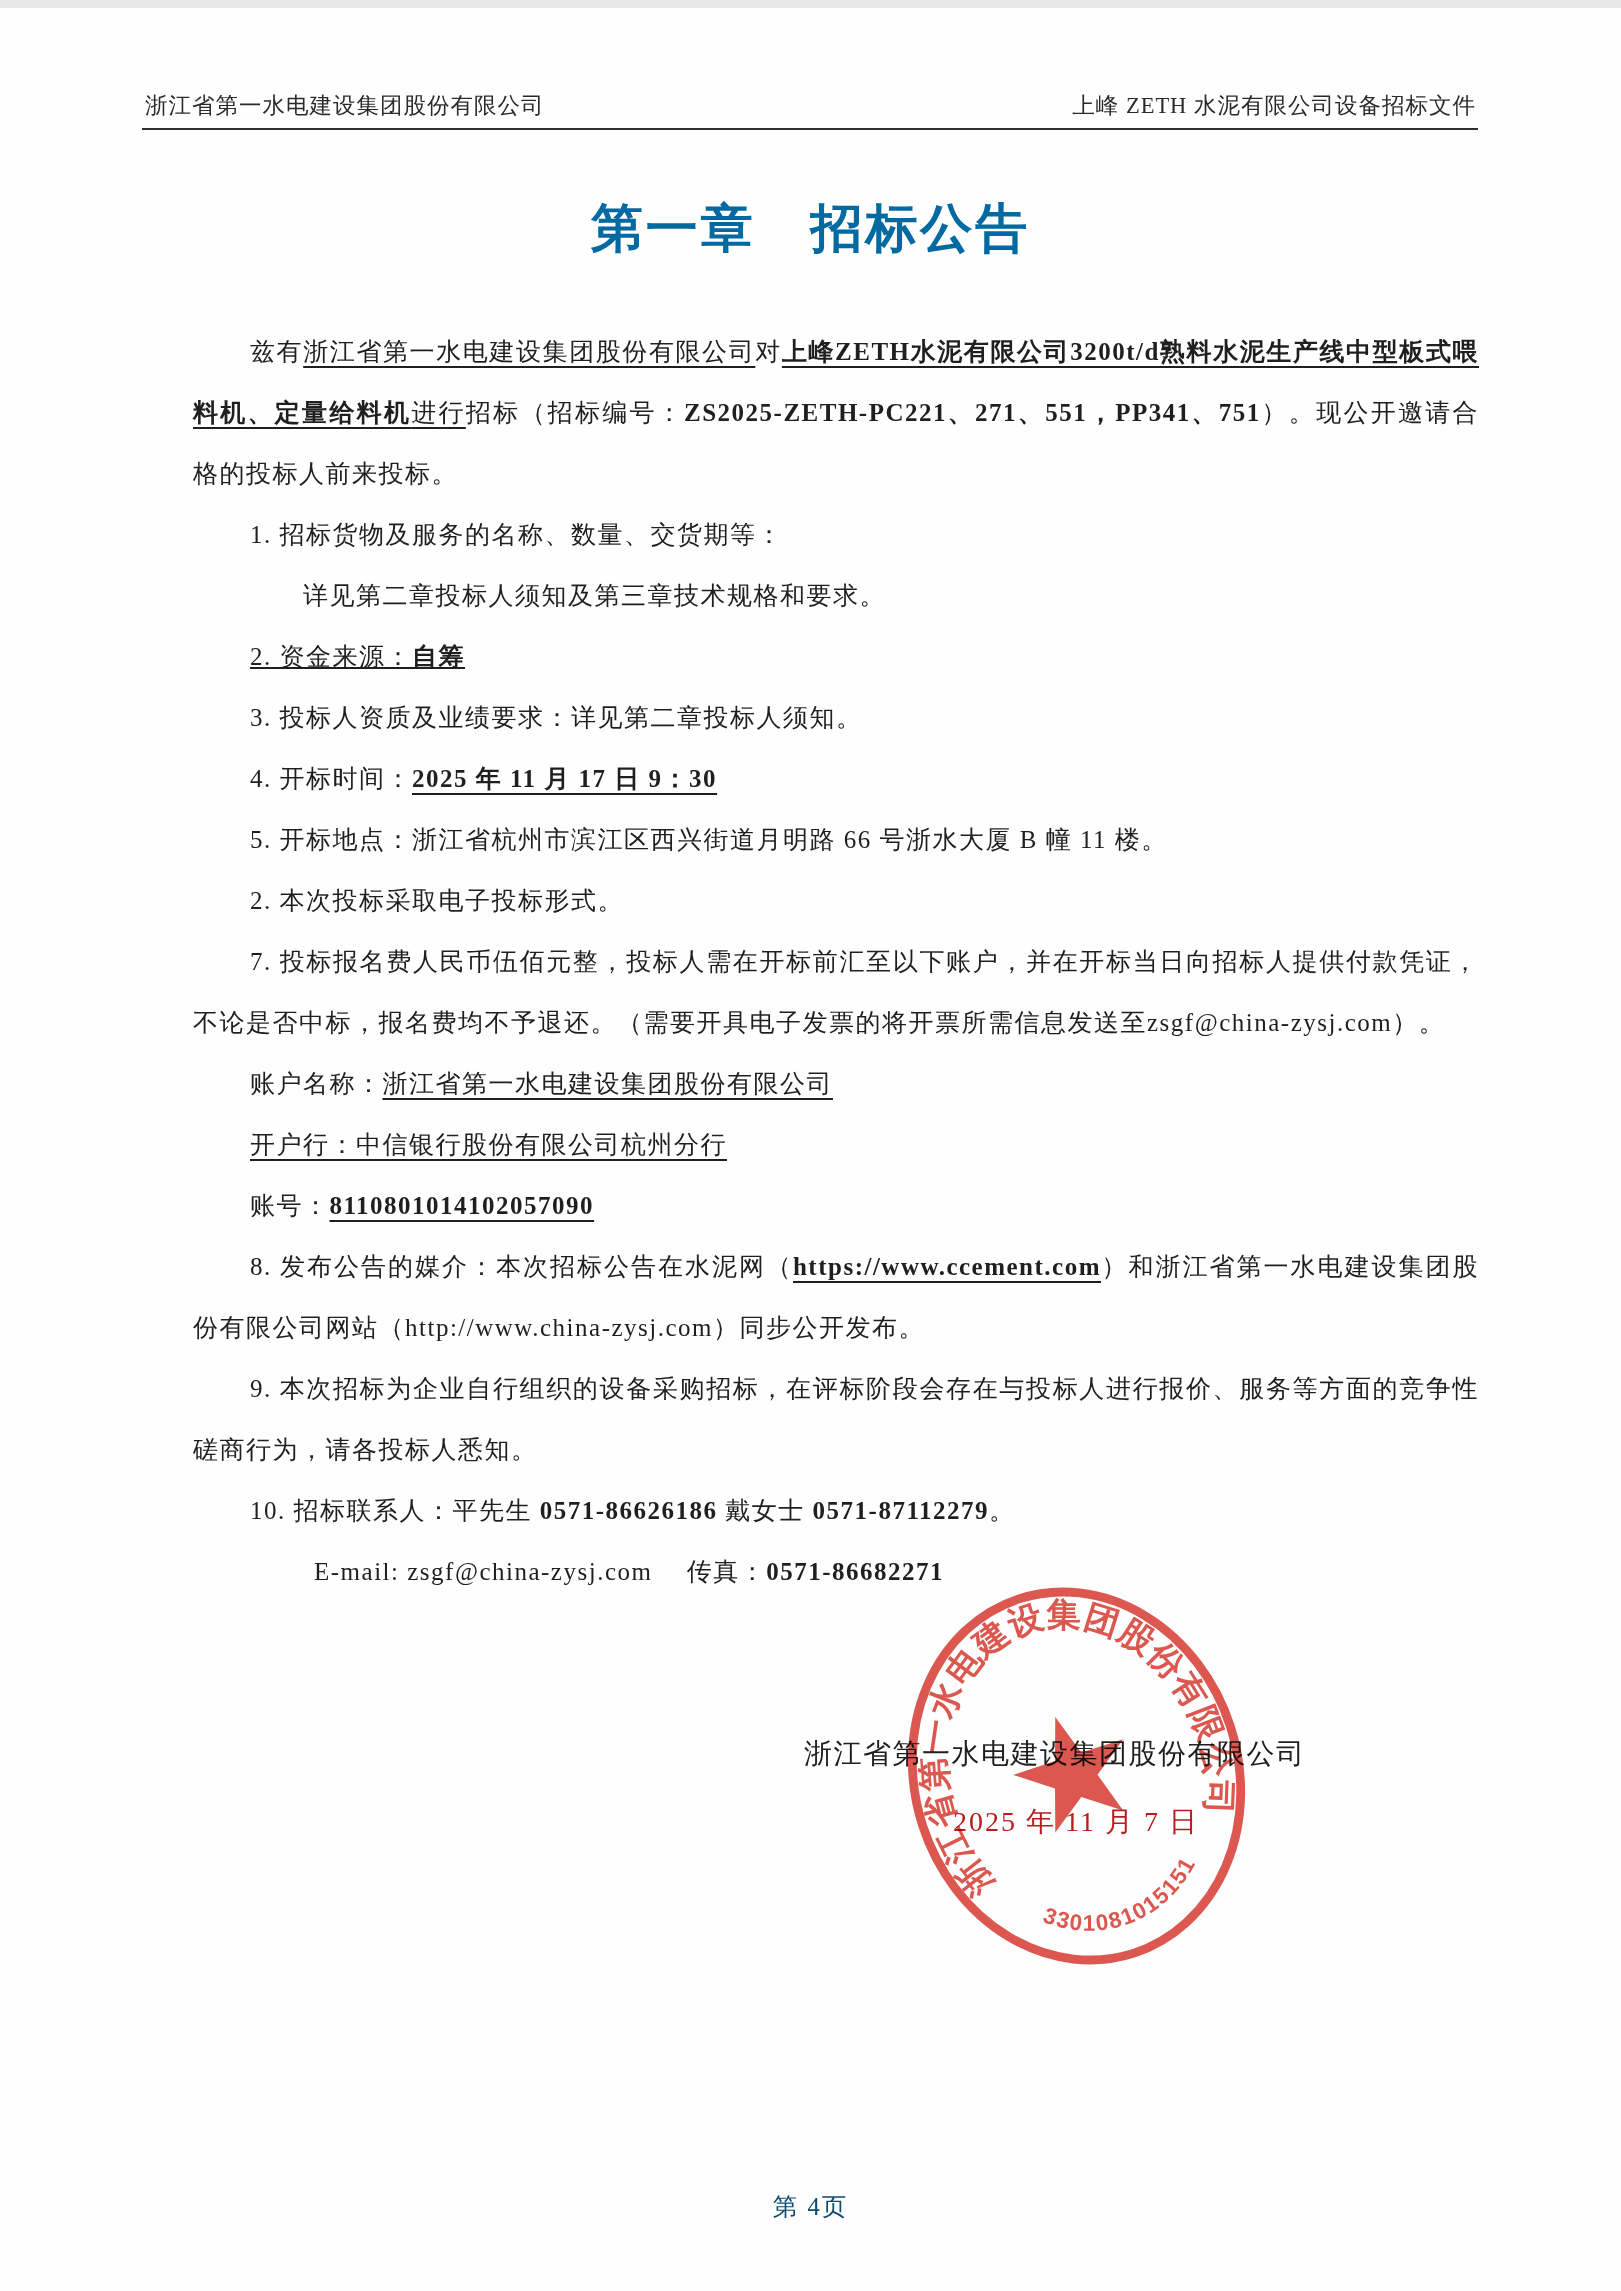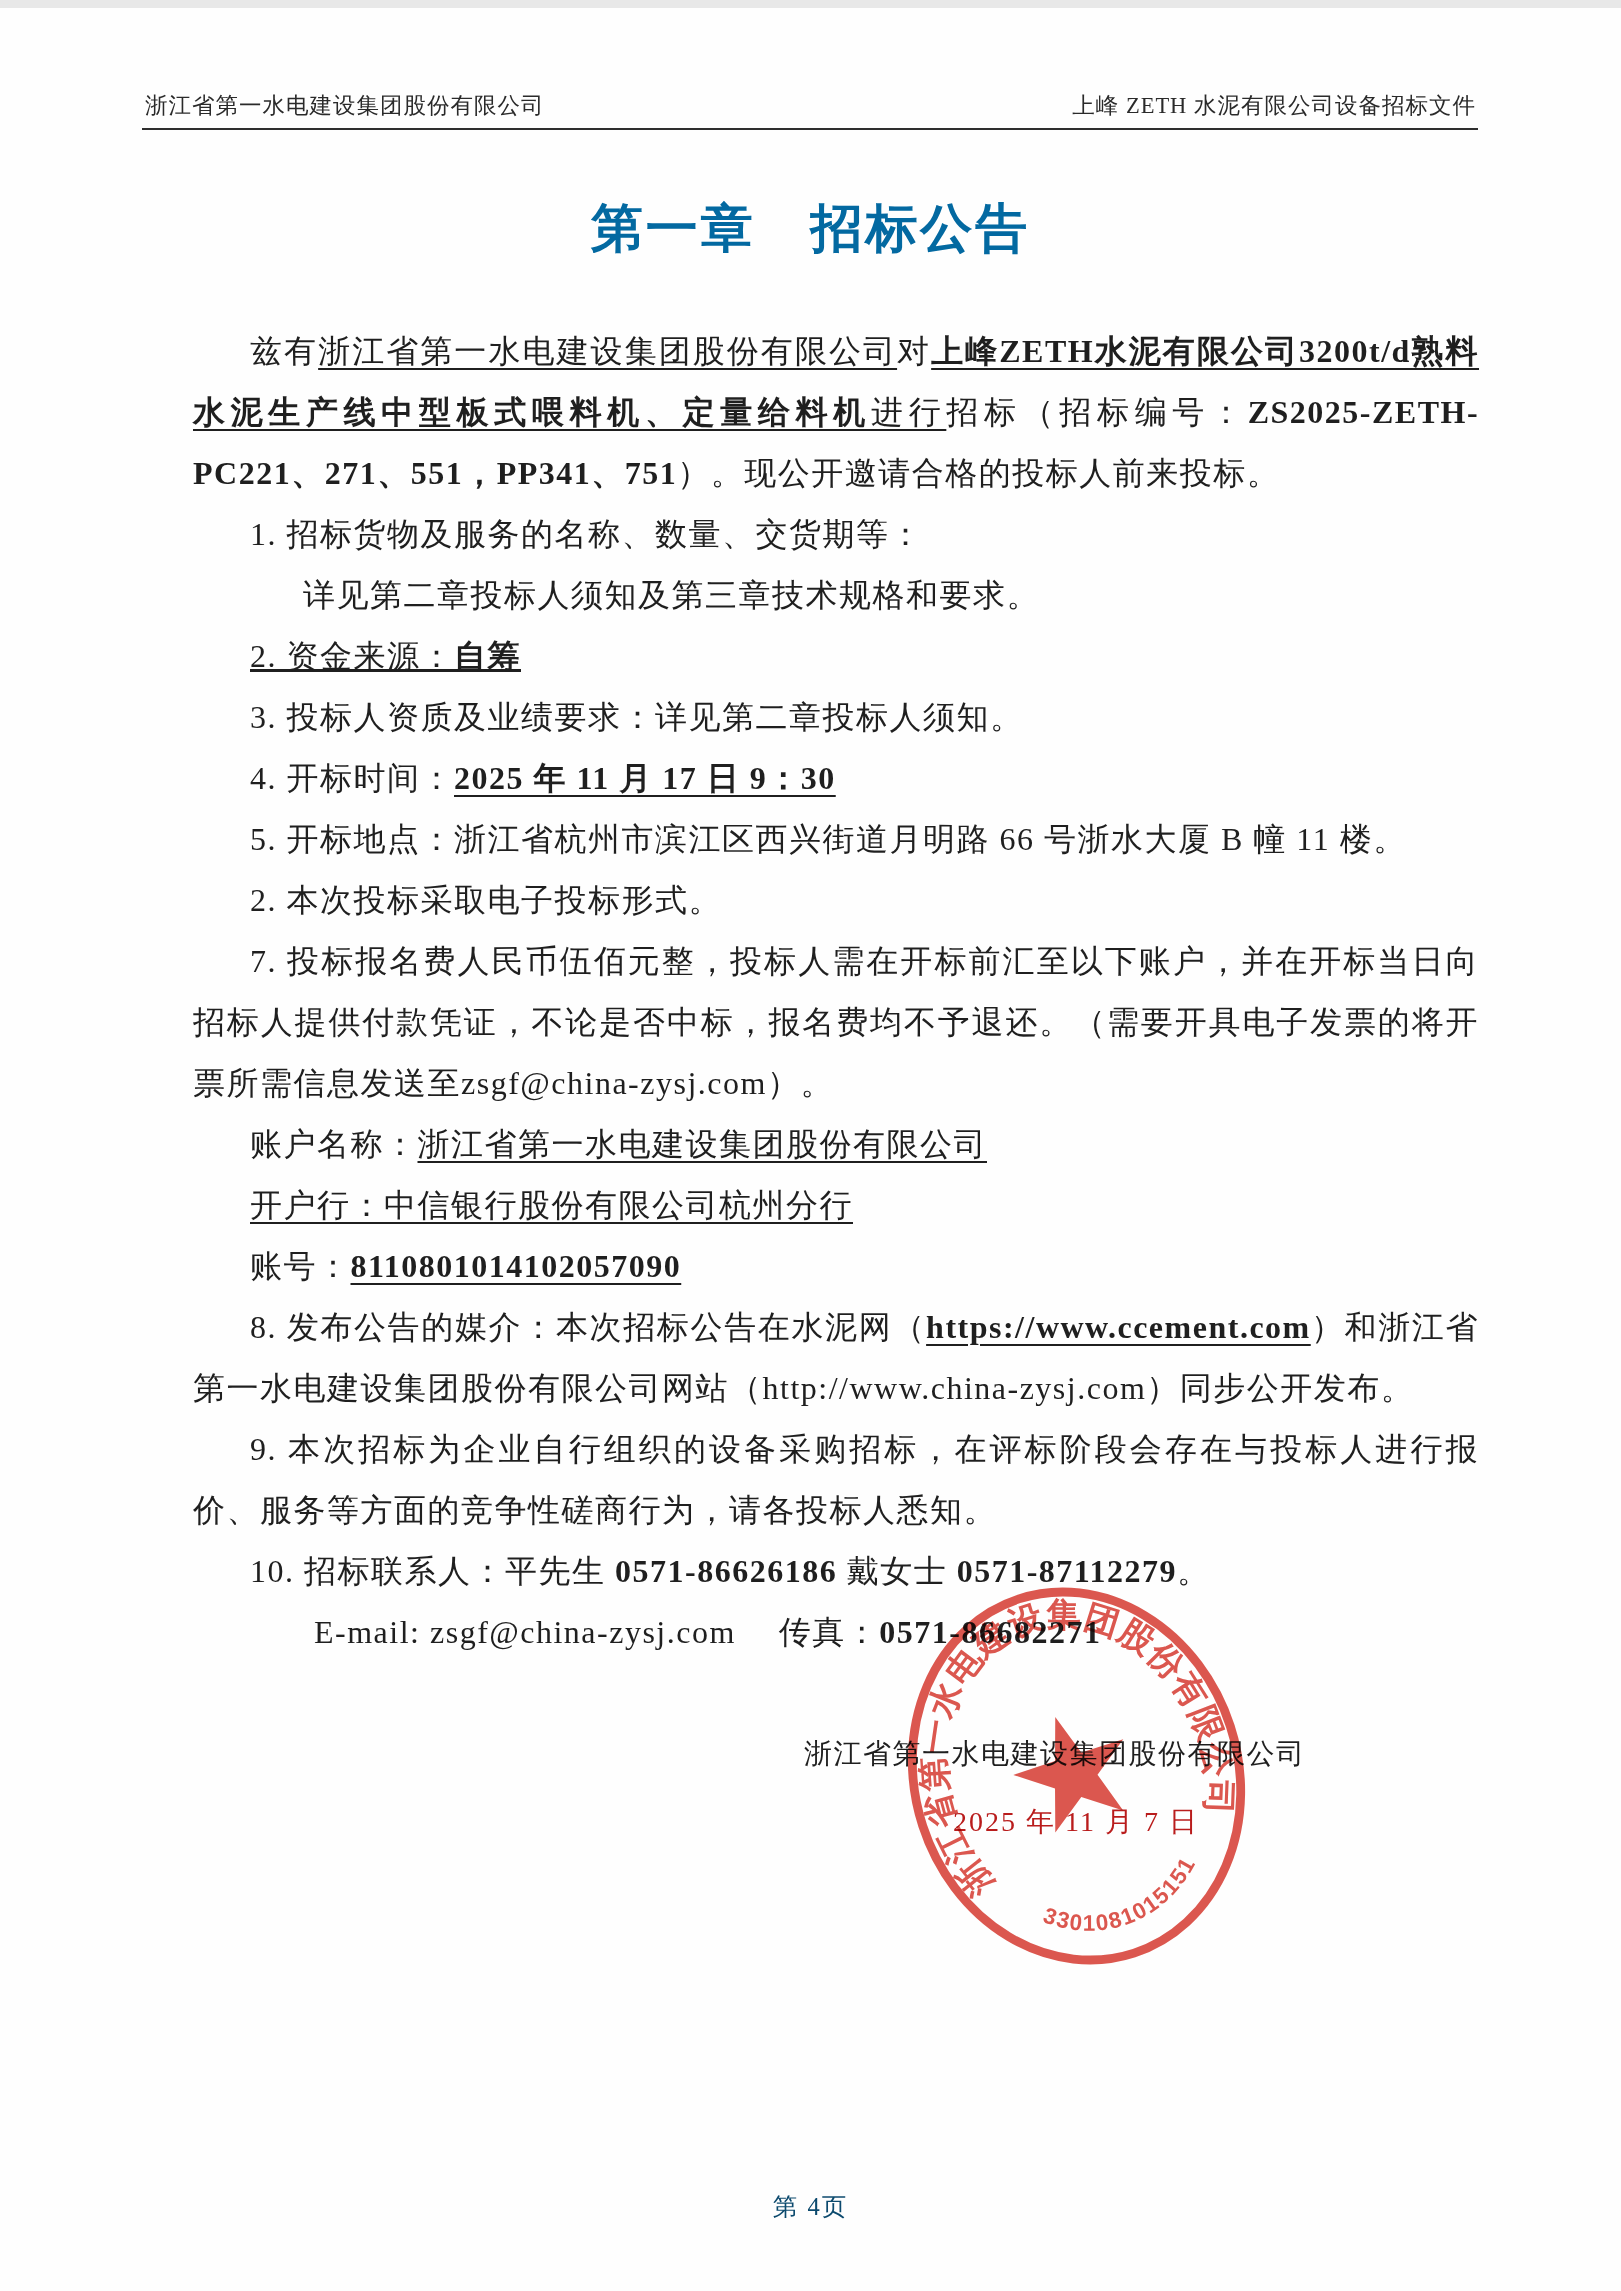--- a/index.html
+++ b/index.html
@@ -24,21 +24,21 @@
   }
   
   .title{
     position:absolute;left:0;right:0;top:186px;
     text-align:center;
     font-size:52px;font-weight:bold;letter-spacing:2.9px;color:#0369a1;
   }
   
   .body{
     position:absolute;left:193px;top:313px;width:1286px;
-    font-size:32px;line-height:61px;letter-spacing:1.5px;
+    font-size:25px;line-height:61px;letter-spacing:1.5px;
     color:#1f1f1f;
     text-align:justify;
   }
   .body p{margin:0;padding:0;}
   .b{font-weight:bold;}
   .u{text-decoration:underline;text-underline-offset:5.9px;text-decoration-thickness:2px;}
   
   .sig-company{
     position:absolute;left:804px;top:1727px;
     font-size:28px;letter-spacing:1.5px;color:#1f1f1f;white-space:nowrap;

